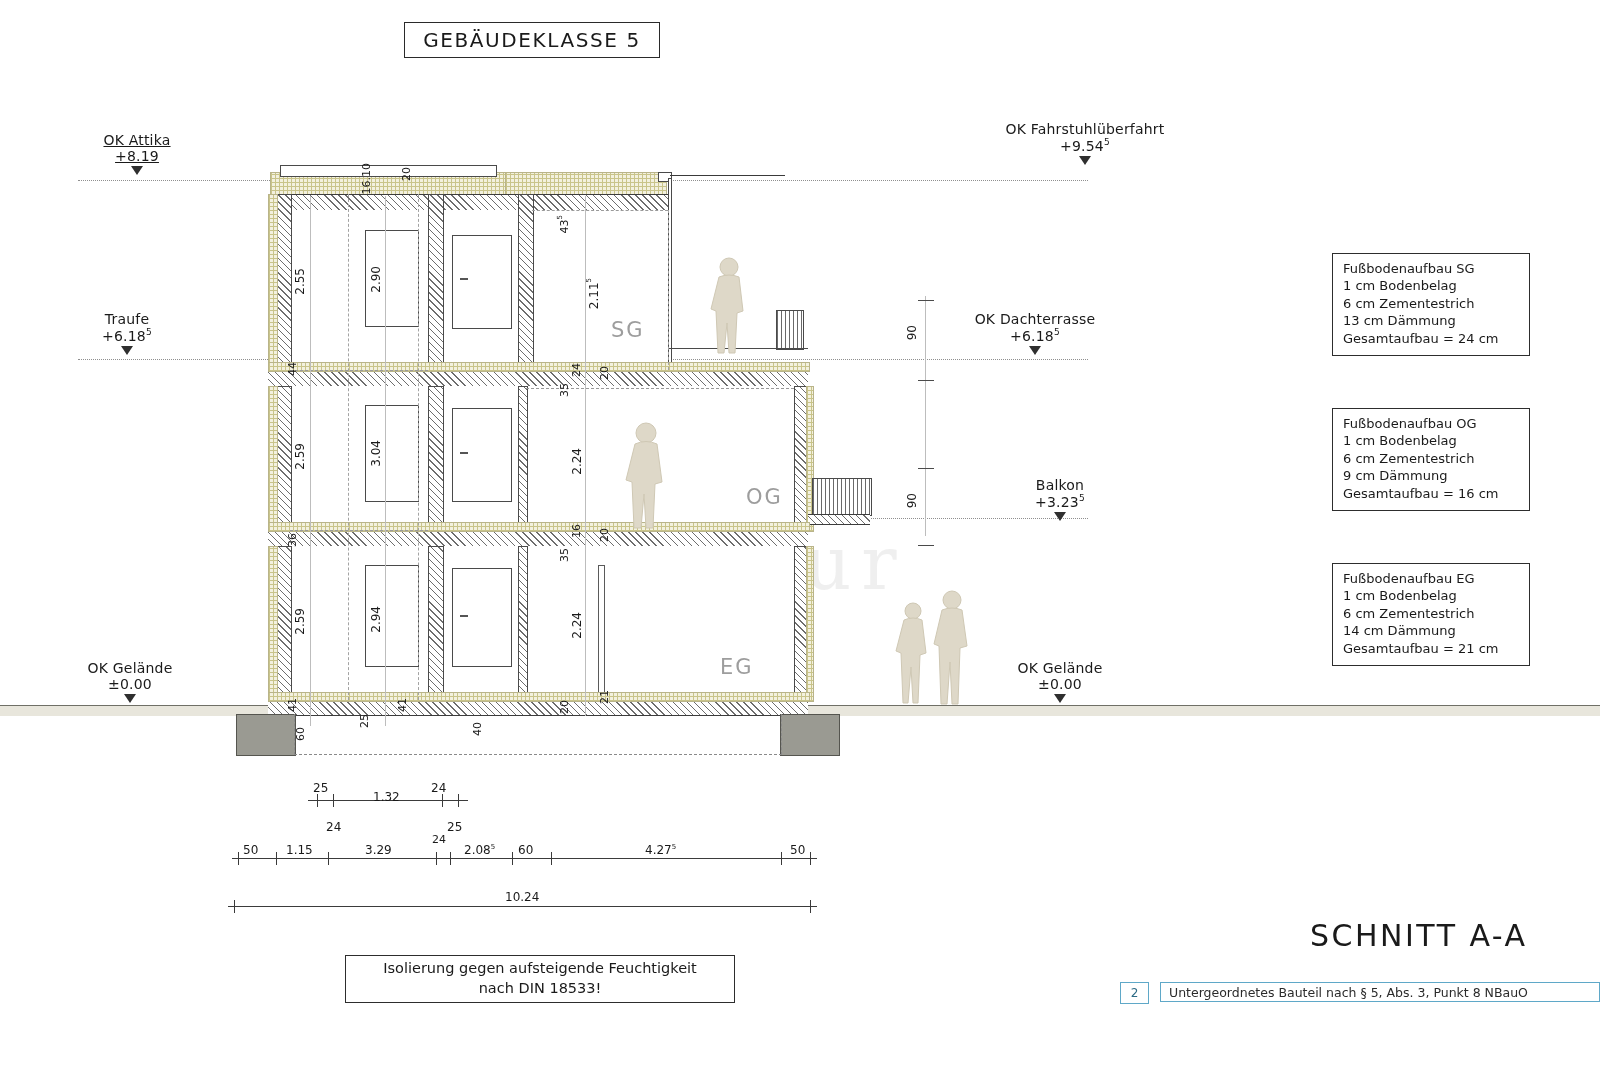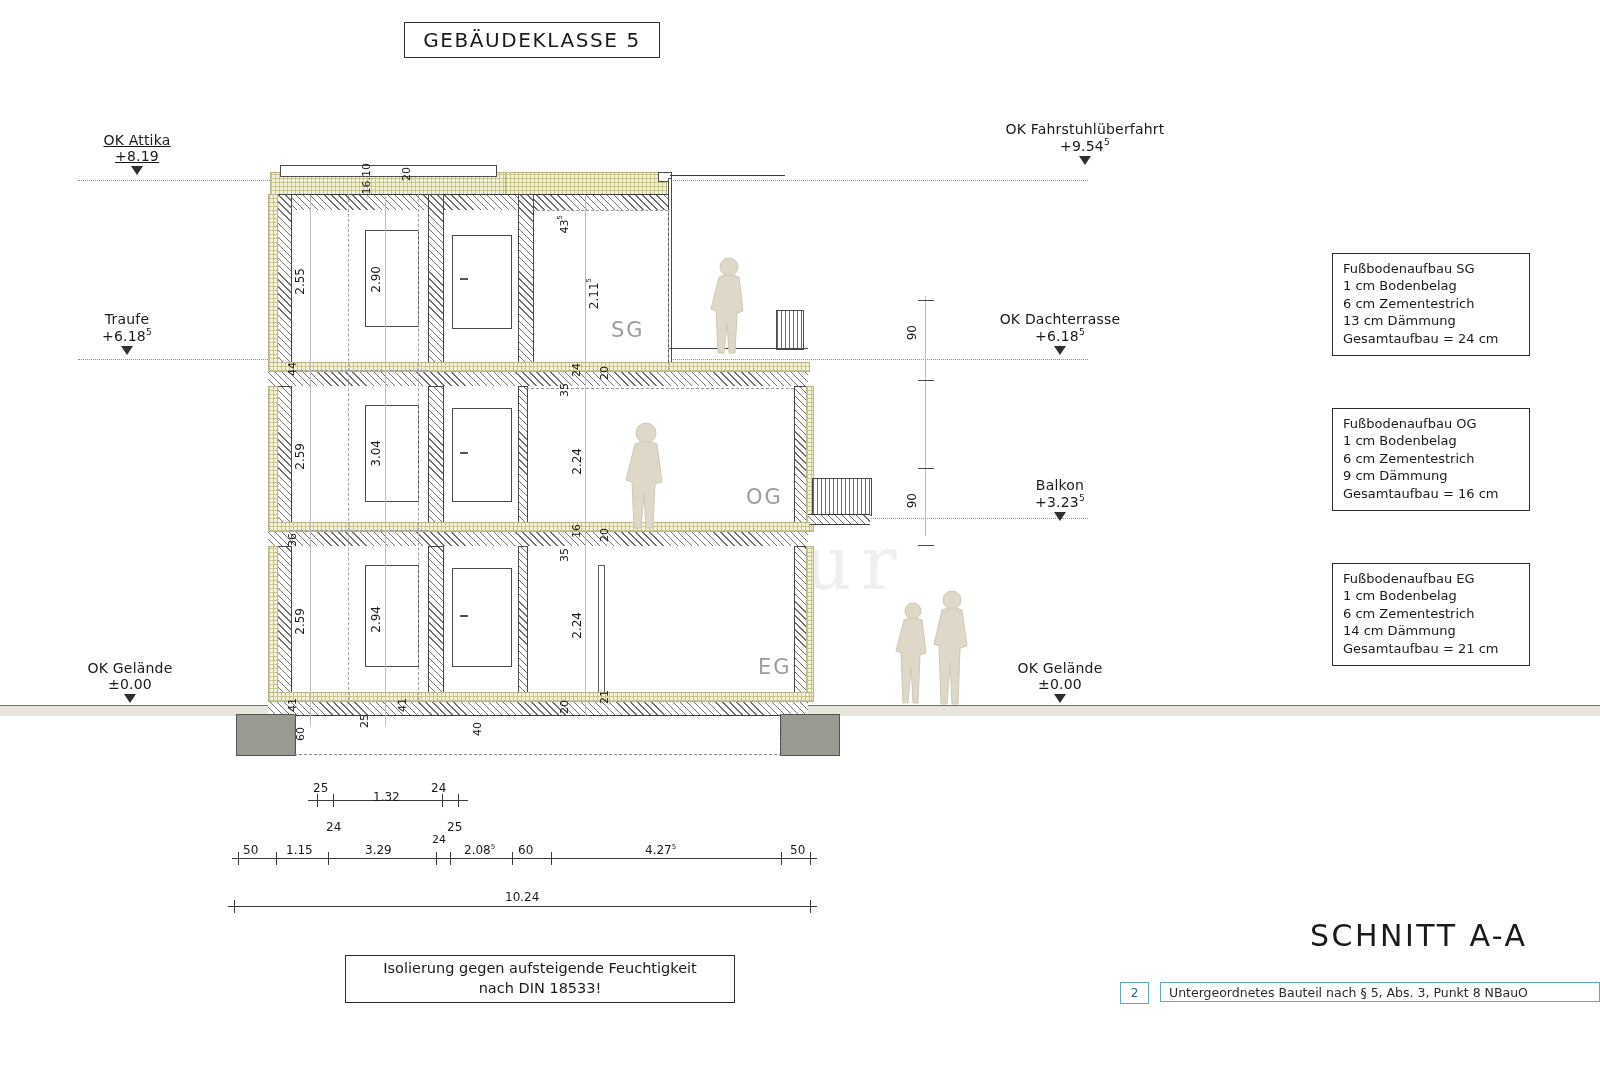--- a/index.html
+++ b/index.html
@@ -108,21 +108,21 @@
   <div class="lbl">±0.00</div>
   <div class="tri" style="margin:2px auto 0;"></div>
 </div>
 
 <div class="abs center" style="left:985px;top:121px;width:200px;">
   <div class="lbl">OK Fahrstuhlüberfahrt</div>
   <div class="lbl"><span>+9.54</span><sup style="font-size:9px;">5</sup></div>
   <div class="tri" style="margin:2px auto 0;"></div>
 </div>
 
-<div class="abs center" style="left:970px;top:311px;width:180px;">
+<div class="abs center" style="left:945px;top:311px;width:180px;">
   <div class="lbl">OK Dachterrasse</div>
   <div class="lbl"><span>+6.18</span><sup style="font-size:9px;">5</sup></div>
   <div class="tri" style="margin:2px auto 0;"></div>
 </div>
 
 <div class="abs center" style="left:985px;top:477px;width:150px;">
   <div class="lbl">Balkon</div>
   <div class="lbl"><span>+3.23</span><sup style="font-size:9px;">5</sup></div>
   <div class="tri" style="margin:2px auto 0;"></div>
 </div>
@@ -205,21 +205,21 @@
   <div class="abs vdash" style="left:120px;top:34px;height:506px;"></div>
   <div class="abs vdash" style="left:190px;top:34px;height:506px;"></div>
   <div class="abs dashline" style="left:62px;top:210px;width:138px;"></div>
   <div class="abs dashline" style="left:62px;top:370px;width:138px;"></div>
   <div class="abs dashline" style="left:304px;top:50px;width:136px;"></div>
   <div class="abs dashline" style="left:298px;top:228px;width:268px;"></div>
   <div class="abs vdash" style="left:440px;top:50px;height:160px;"></div>
 
   <div class="abs roomtag" style="left:383px;top:158px;">SG</div>
   <div class="abs roomtag" style="left:518px;top:325px;">OG</div>
-  <div class="abs roomtag" style="left:530px;top:495px;">EG</div>
+  <div class="abs roomtag" style="left:492px;top:495px;">EG</div>
 </div>
 
 <svg class="abs" style="left:705px;top:255px;width:48px;height:100px;" viewBox="0 0 48 100">
   <circle class="fig" cx="24" cy="12" r="9"></circle>
   <path class="fig" d="M14 22 q10 -4 20 0 l4 34 -6 2 -2 40 h-6 l-2 -30 -3 30 h-6 l-2 -42 -5 -2z"></path>
 </svg>
 <svg class="abs" style="left:620px;top:420px;width:52px;height:110px;" viewBox="0 0 52 110">
   <circle class="fig" cx="26" cy="13" r="10"></circle>
   <path class="fig" d="M15 24 q11 -5 22 0 l5 38 -7 2 -2 44 h-7 l-2 -34 -3 34 h-7 l-2 -46 -6 -2z"></path>
 </svg>

